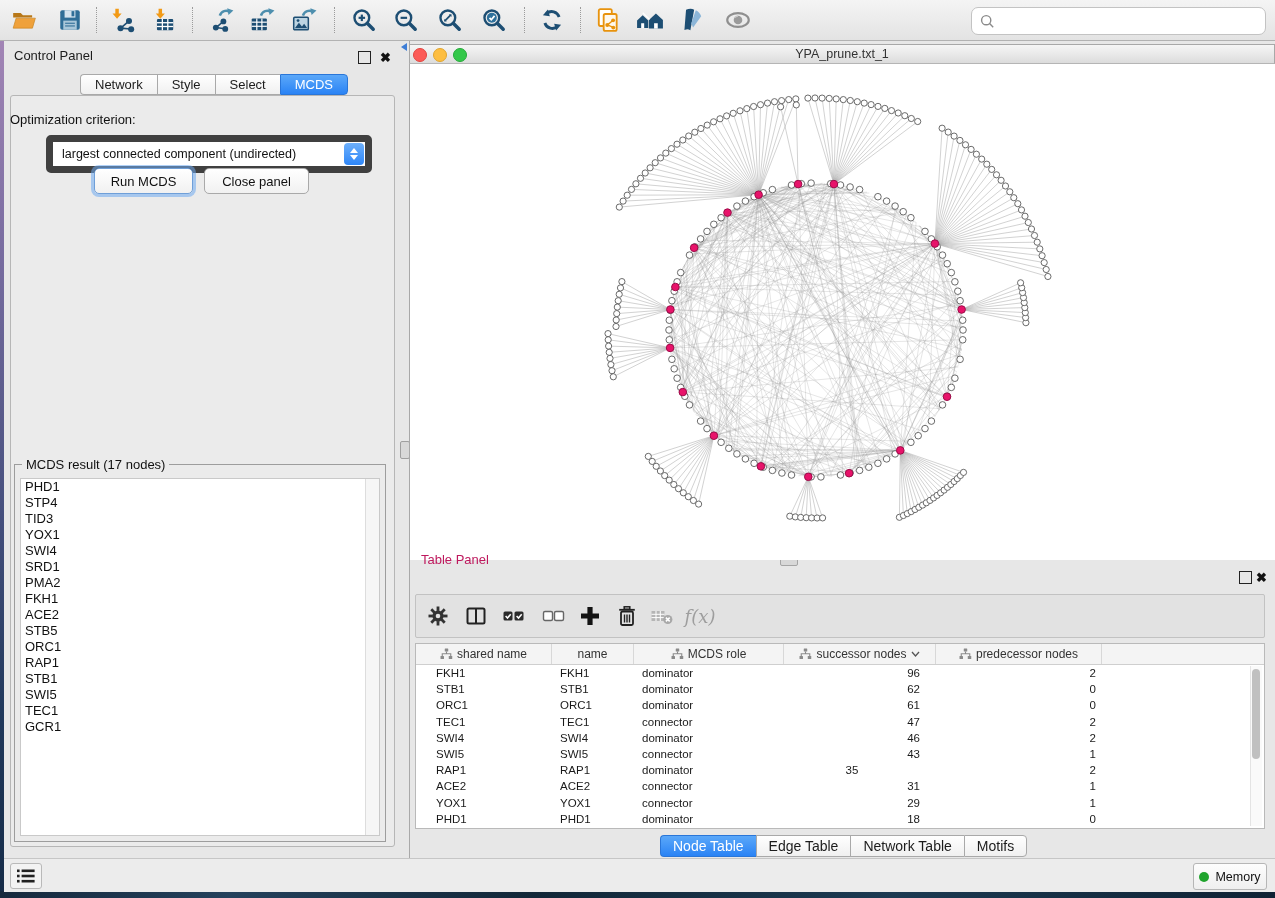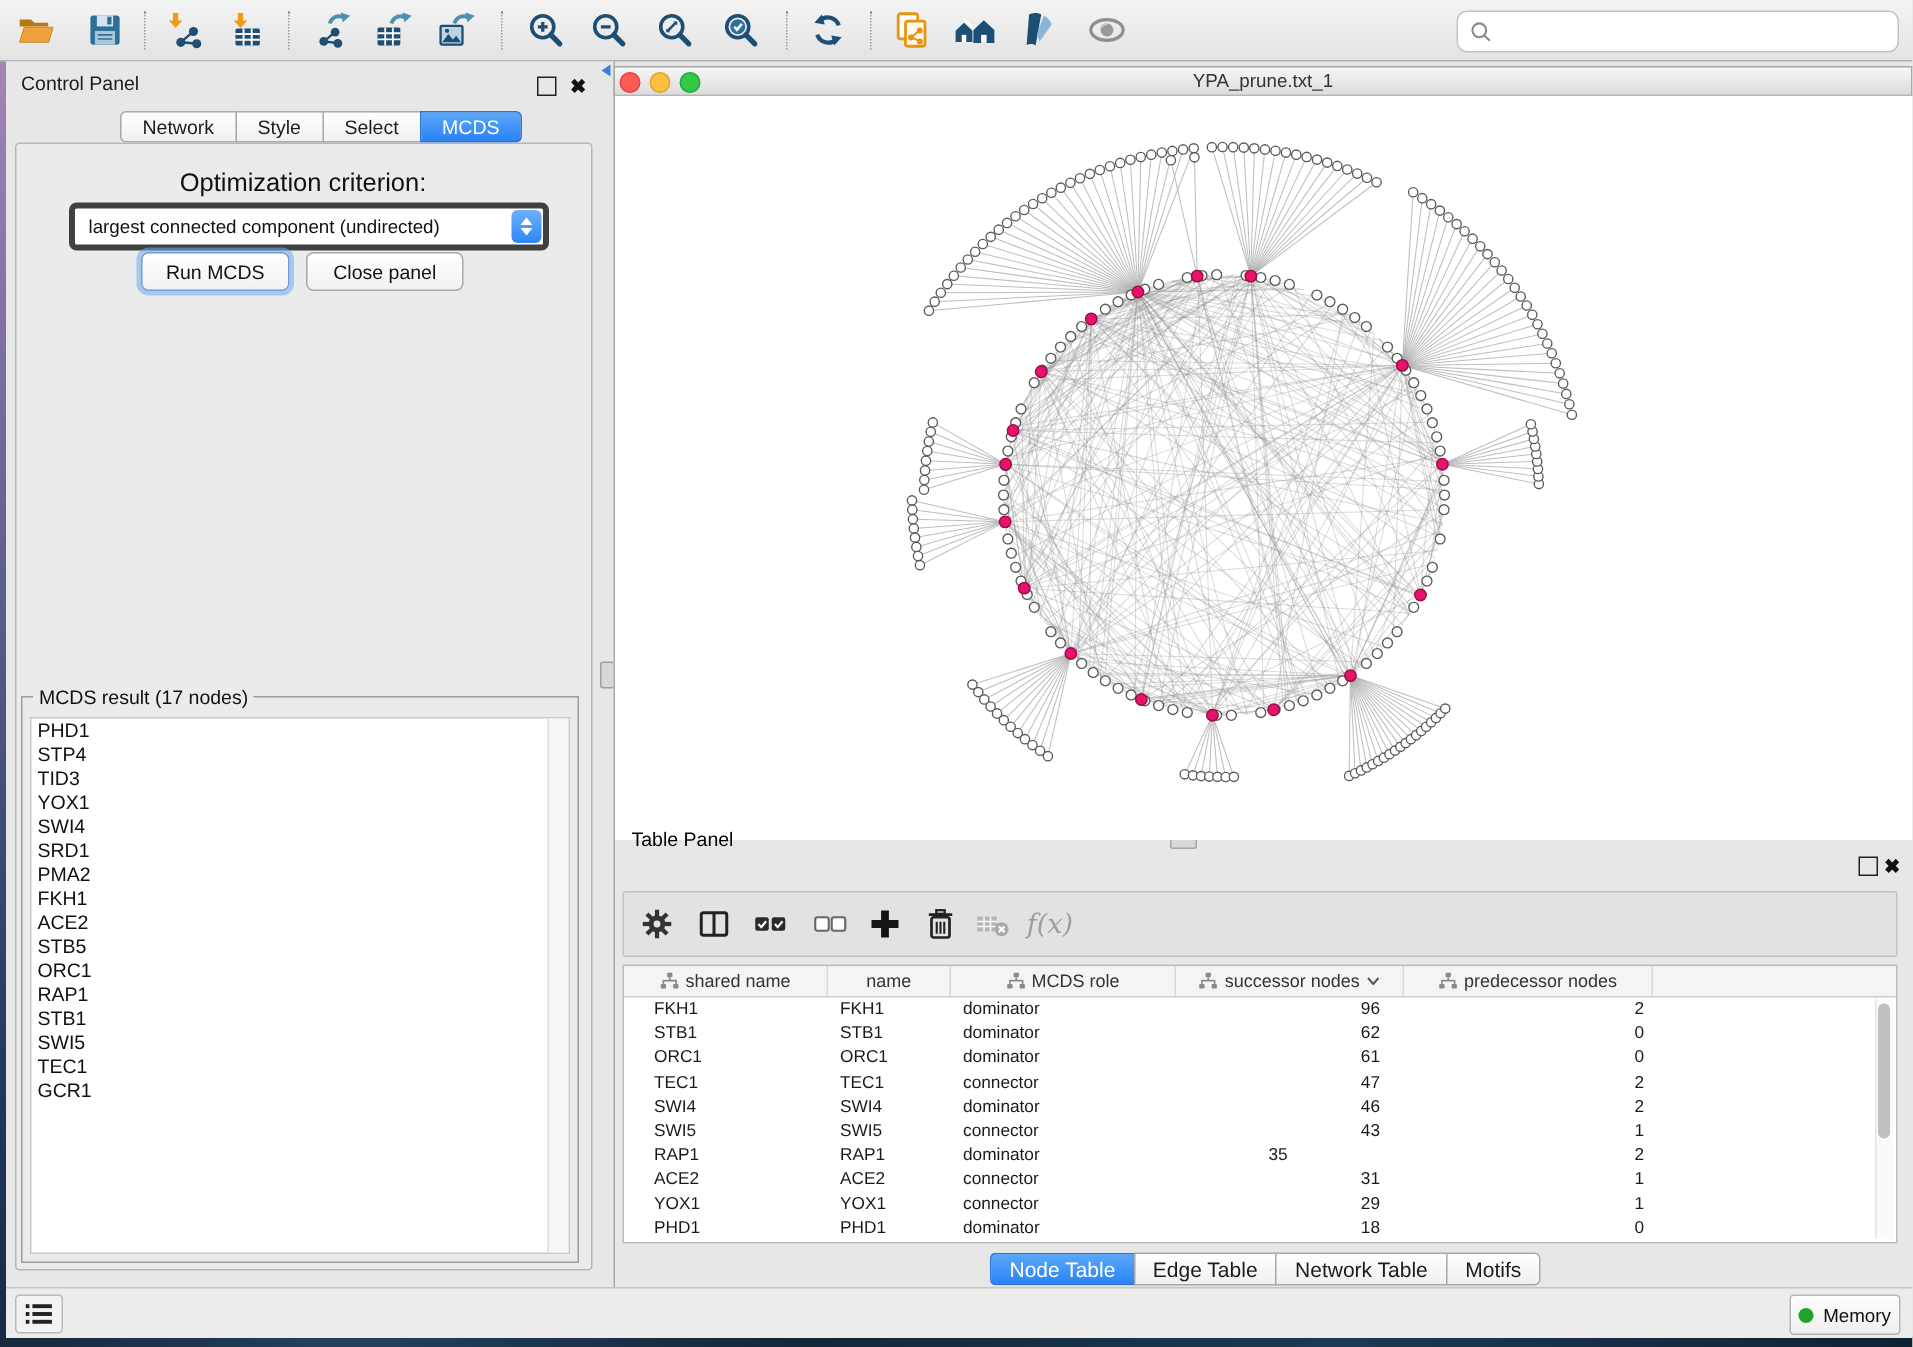--- a/index.html
+++ b/index.html
@@ -24,22 +24,22 @@
 #cp-title{left:14px;top:48px;font-size:13px;color:#1c1c1c}
 .win-float{width:11px;height:11px;border:1.6px solid #222;background:transparent}
 .win-close{font-size:13px;font-weight:bold;color:#111;line-height:13px}
 #cp-tabs{left:80px;top:74px;height:21px;display:flex}
 .cp-tab{height:19px;line-height:19px;padding:0 14px;font-size:13px;background:linear-gradient(#ffffff,#f0f0f0);
         border:1px solid #a9a9a9;border-right:none;color:#1c1c1c;text-align:center}
 .cp-tab:first-child{border-radius:4px 0 0 4px}
 .cp-tab:last-child{border-right:1px solid #a9a9a9;border-radius:0 4px 4px 0}
 .cp-tab.active{background:linear-gradient(#5ba8f9,#2a83f5);color:#fff;border-color:#2a76d8}
 #cp-content{left:10px;top:95px;width:383px;height:750px;background:#ebebeb;border:1px solid #b6b6b6;border-radius:3px}
-#opt-label{left:10px;top:112px;width:384px;text-align:center;font-size:17px;color:#111}
-#criterion-select{left:46px;top:135px;width:312px;height:24px;background:#fff;border:4px solid #404040;border-radius:5px;display:flex;align-items:center}
+#opt-label{left:10px;top:112px;width:384px;text-align:left;font-size:13px;color:#111}
+#criterion-select{left:46px;top:135px;width:312px;height:24px;background:#fff;border:7px solid #404040;border-radius:5px;display:flex;align-items:center}
 #criterion-select .val{flex:1;font-size:12.5px;padding-left:9px;color:#111;white-space:nowrap}
 #criterion-stepper{width:20px;height:22px;margin:1px;border-radius:4px;background:linear-gradient(#6db0fc,#2e86f7);display:flex;flex-direction:column;align-items:center;justify-content:center;gap:2px}
 .chev-up{width:0;height:0;border-left:4px solid transparent;border-right:4px solid transparent;border-bottom:5px solid #fff}
 .chev-dn{width:0;height:0;border-left:4px solid transparent;border-right:4px solid transparent;border-top:5px solid #fff}
 .btn{position:absolute;height:24px;background:linear-gradient(#ffffff,#f1f1f1);border:1px solid #a9a9a9;border-radius:5px;
      font-size:13px;color:#111;display:flex;align-items:center;justify-content:center}
 #run-btn{left:94px;top:168px;width:97px;box-shadow:0 0 0 3px rgba(110,170,240,.55);border-color:#6f9fd8}
 #close-panel-btn{left:204px;top:168px;width:103px}
 #result-group{left:14px;top:464px;width:370px;height:376px;border:1px solid #9d9d9d}
 #result-legend{left:22px;top:457px;background:#ebebeb;padding:0 4px;font-size:13px;color:#111}
@@ -53,21 +53,21 @@
 #vsplit-arrow{left:401px;top:43px;width:0;height:0;border-top:4px solid transparent;border-bottom:4px solid transparent;border-right:6px solid #3e7ed6}
 #hsplit-handle{left:780px;top:557px;width:16px;height:7px;background:#d8d8d8;border:1px solid #a5a5a5;border-radius:2px}
 
 
 #net-titlebar{left:409px;top:44px;width:866px;height:20px;background:linear-gradient(#f6f6f6,#dcdcdc);border:1px solid #a8a8a8;border-bottom:1px solid #b5b5b5;box-sizing:border-box}
 .light{position:absolute;top:48px;width:12px;height:12px;border-radius:50%}
 #net-title{left:409px;top:47px;width:866px;text-align:center;font-size:12.5px;color:#333}
 #net-canvas{left:409px;top:64px;width:866px;height:496px;background:#fff;border-left:1px solid #a8a8a8;box-sizing:border-box}
 
 
-#tp-title{left:421px;top:552px;font-size:13px;color:#000000}
+#tp-title{left:421px;top:552px;font-size:13px;color:#be185d}
 #tp-toolbar{left:415px;top:594px;width:850px;height:44px;background:#e2e2e2;border:1px solid #c2c2c2;border-radius:2px;box-sizing:border-box}
 .ttbtn{position:absolute;top:602px;width:28px;height:28px;display:flex;align-items:center;justify-content:center}
 #fx-label{font-family:"DejaVu Serif",serif;font-style:italic;font-size:18px;color:#9e9e9e}
 #table-box{left:415px;top:643px;width:850px;height:186px;background:#fff;border:1px solid #b9b9b9;box-sizing:border-box}
 #thead{display:flex;height:20px;background:#f4f4f4;border-bottom:1px solid #cfcfcf}
 .th{display:flex;align-items:center;justify-content:center;gap:4px;border-right:1px solid #d8d8d8;font-size:12px;color:#333;box-sizing:border-box}
 .tr{display:flex;height:16.2px;align-items:center}
 .td{font-size:11.5px;color:#1a1a1a;box-sizing:border-box;overflow:hidden;white-space:nowrap}
 #tbody{position:relative}
 #table-scroll{position:absolute;right:2px;top:22px;width:11px;height:160px;background:#fafafa;border-left:1px solid #e4e4e4}

